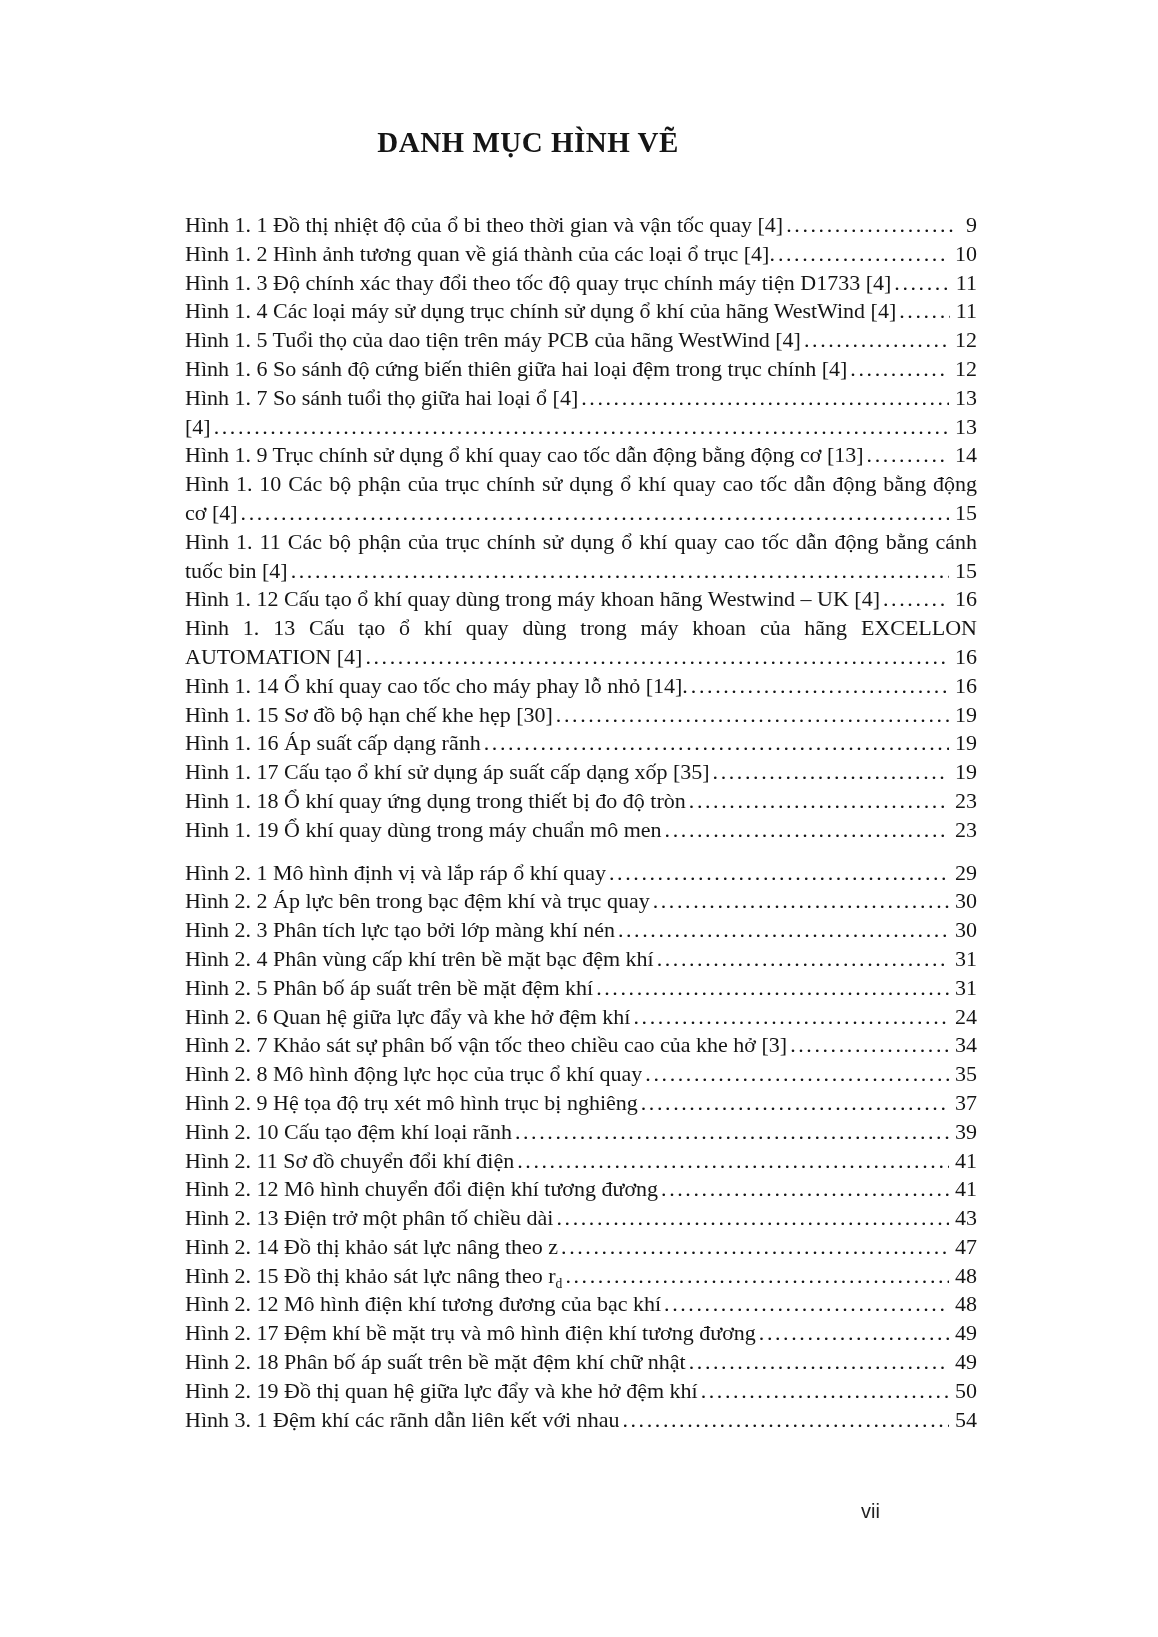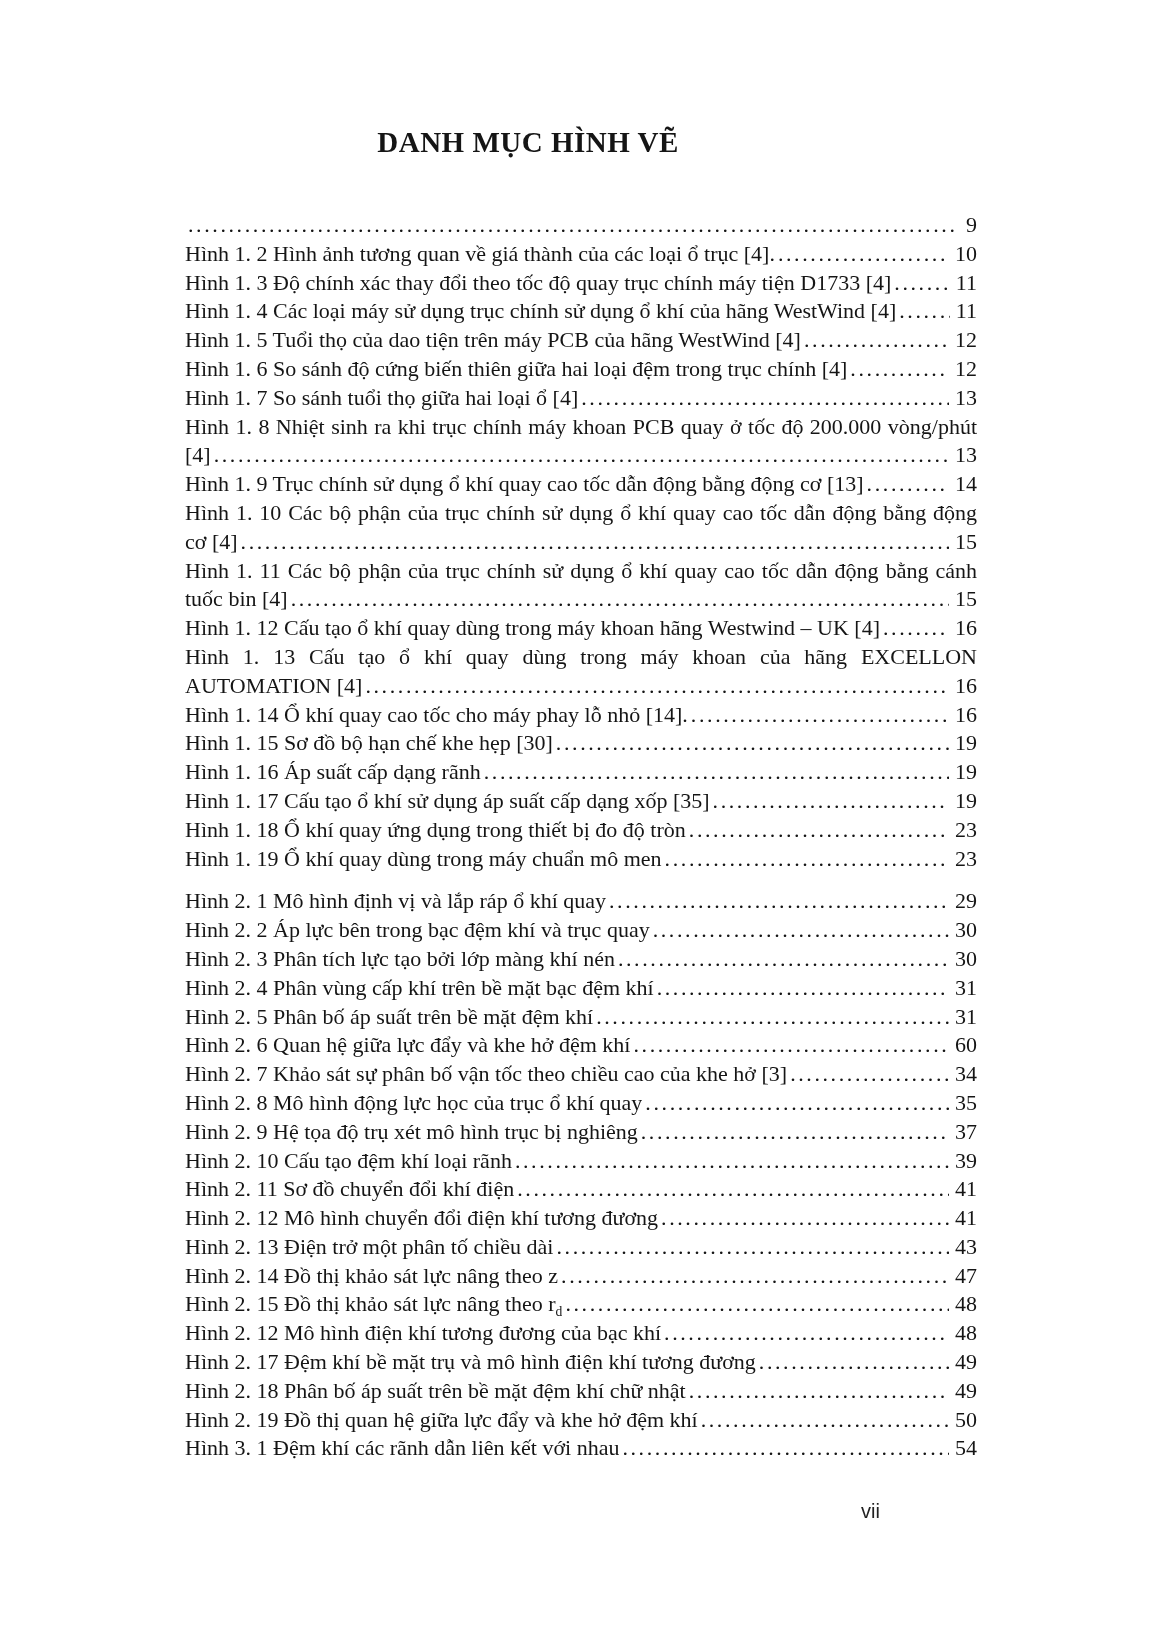--- a/index.html
+++ b/index.html
@@ -72,20 +72,21 @@
 </style>
 </head>
 <body>
 
 <div class="page">
   <h1 class="title">DANH MỤC HÌNH VẼ</h1>
   <div class="toc">
       <section class="group">
         <div class="entry">
           <div class="line last">
+            <span class="cap">Hình 1. 1 Đồ thị nhiệt độ của ổ bi theo thời gian và vận tốc quay [4]</span>
             <span class="dots"></span>
             <span class="pg">9</span>
           </div>
         </div>
         <div class="entry">
           <div class="line last">
             <span class="cap">Hình 1. 2 Hình ảnh tương quan về giá thành của các loại ổ trục [4].</span>
             <span class="dots"></span>
             <span class="pg">10</span>
           </div>
@@ -119,21 +120,20 @@
           </div>
         </div>
         <div class="entry">
           <div class="line last">
             <span class="cap">Hình 1. 7 So sánh tuổi thọ giữa hai loại ổ [4]</span>
             <span class="dots"></span>
             <span class="pg">13</span>
           </div>
         </div>
         <div class="entry">
-          <div class="line fill">Hình 1. 8 Nhiệt sinh ra khi trục chính máy khoan PCB quay ở tốc độ 200.000 vòng/phút</div>
           <div class="line last">
             <span class="cap">[4]</span>
             <span class="dots"></span>
             <span class="pg">13</span>
           </div>
         </div>
         <div class="entry">
           <div class="line last">
             <span class="cap">Hình 1. 9 Trục chính sử dụng ổ khí quay cao tốc dẫn động bằng động cơ [13]</span>
             <span class="dots"></span>
@@ -247,21 +247,21 @@
           <div class="line last">
             <span class="cap">Hình 2. 5 Phân bố áp suất trên bề mặt đệm khí</span>
             <span class="dots"></span>
             <span class="pg">31</span>
           </div>
         </div>
         <div class="entry">
           <div class="line last">
             <span class="cap">Hình 2. 6 Quan hệ giữa lực đẩy và khe hở đệm khí</span>
             <span class="dots"></span>
-            <span class="pg">60</span>
+            <span class="pg">24</span>
           </div>
         </div>
         <div class="entry">
           <div class="line last">
             <span class="cap">Hình 2. 7 Khảo sát sự phân bố vận tốc theo chiều cao của khe hở [3]</span>
             <span class="dots"></span>
             <span class="pg">34</span>
           </div>
         </div>
         <div class="entry">

